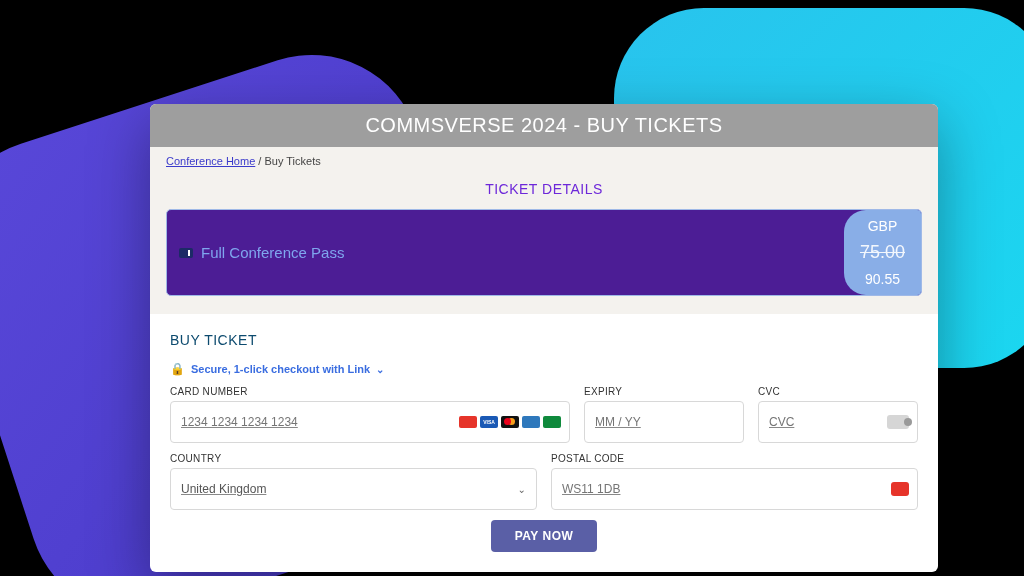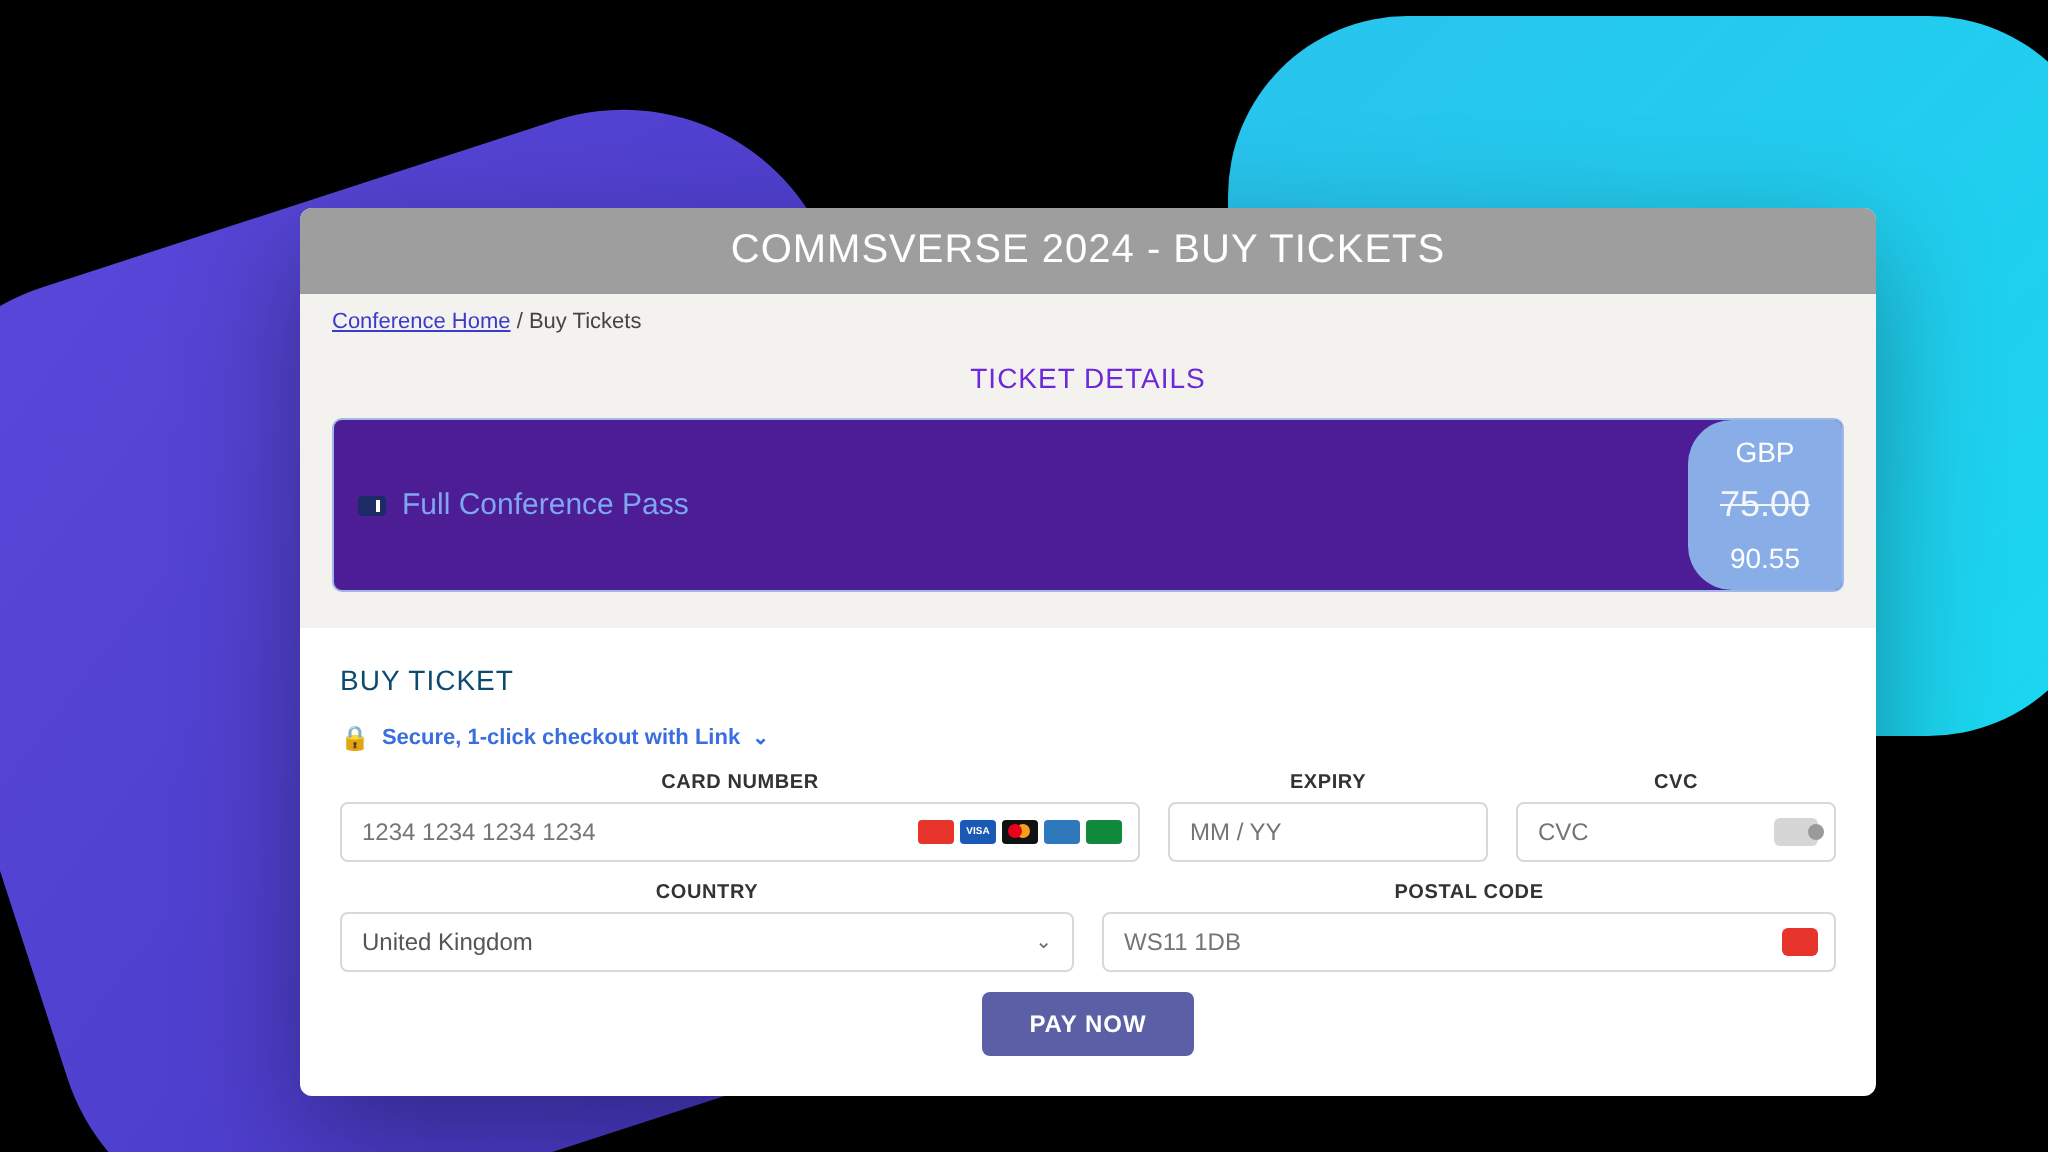--- a/index.html
+++ b/index.html
@@ -116,25 +116,25 @@
   .buy-area { padding: 14px 20px 20px 20px; }
   .buy-head { text-align:left; font-size:14px; color:#0c4a6e; letter-spacing:.5px; padding:4px 0 14px 0;}
   .secure {
     display:flex; align-items:center; gap:6px;
     color:#3a6de0; font-size:11px; font-weight:600; margin-bottom:10px;
   }
   .secure .lock { color:#2fae60; font-size:12px; }
   .secure .chev { color:#3a6de0; font-size:10px; }
   .row { display:flex; gap:14px; margin-bottom:10px;}
   .field { display:flex; flex-direction:column; gap:4px; }
-  .field label { font-size:10px; font-weight:700; color:#333; letter-spacing:.3px;text-align:center;}
+  .field label { font-size:10px; font-weight:400; color:#333; letter-spacing:.3px;}
   .ctl {
     border:1px solid #d8d8d8; border-radius:4px; background:#fff;
-    height:30px; display:flex; align-items:center; padding:0 10px;
-    font-size:12px; color:#888; position:relative;
+    height:42px; display:flex; align-items:center; padding:0 10px;
+    font-size:12px; color:#888; position:relative;text-decoration:underline;
   }
   .ctl input, .ctl select {
     border:0; outline:0; width:100%; font-size:12px; color:#666; background:transparent;
   }
   .ctl select { appearance:none; -webkit-appearance:none; color:#555;}
   .card-ico-wrap { display:flex; align-items:center; gap:3px; position:absolute; right:8px; }
   .ci { width:18px; height:12px; border-radius:2px; display:inline-block;}
   .ci.red{background:#e6342a;}
   .ci.visa{background:#1a59b5;}
   .ci.visa::after{content:"VISA";color:#fff;font-size:5px;font-weight:700;display:block;text-align:center;line-height:12px;}

